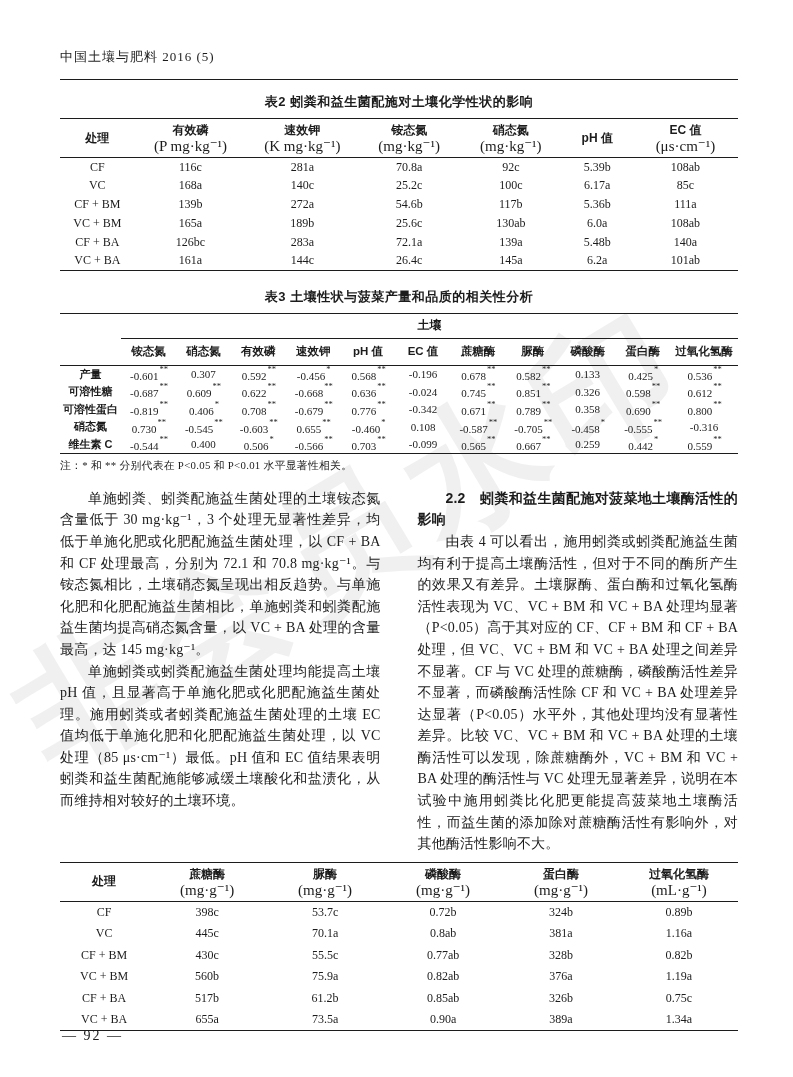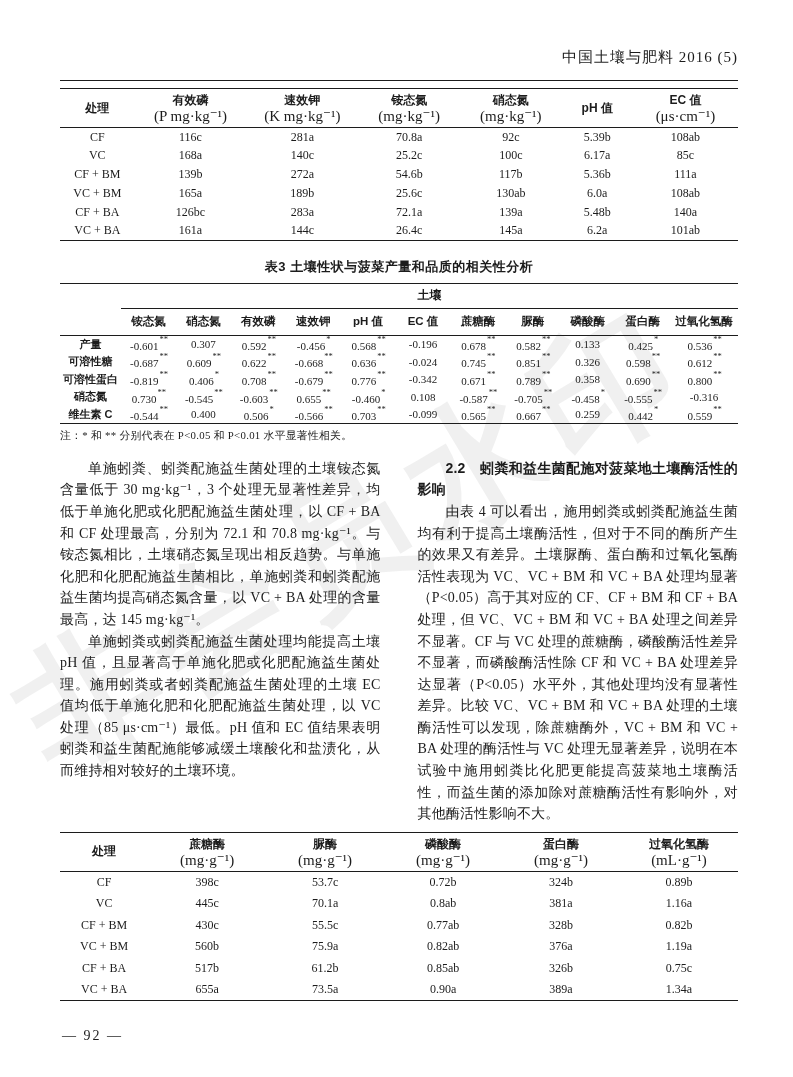--- a/index.html
+++ b/index.html
@@ -28,22 +28,22 @@
     font-weight:bold;
     white-space:nowrap;
     pointer-events:none;
     user-select:none;
   }
   
   .journal-header{
     margin-top:48px;
     padding-bottom:13px;
     border-bottom:1.6px solid #1c1c1c;
-    text-align:right;
-    font-size:15px;
+    text-align:left;
+    font-size:13px;
     letter-spacing:1px;
   }
   
   .tbl-title{
     text-align:center;
     font-weight:bold;
     font-size:13px;
     font-family:"Liberation Sans","DejaVu Sans",sans-serif;
     margin-top:13px;
     letter-spacing:0.5px;
@@ -148,20 +148,21 @@
 <body>
 
 <div class="page">
 
   <div class="watermark">非会员水印</div>
 
   <div class="journal-header">
     <span>中国土壤与肥料  2016 (5)</span>
   </div>
 
+  <div class="tbl-title">表2  蚓粪和益生菌配施对土壤化学性状的影响</div>
   <table id="table2" class="paper-table">
       <colgroup>
         <col>
         <col>
         <col>
         <col>
         <col>
         <col>
         <col>
       </colgroup>

